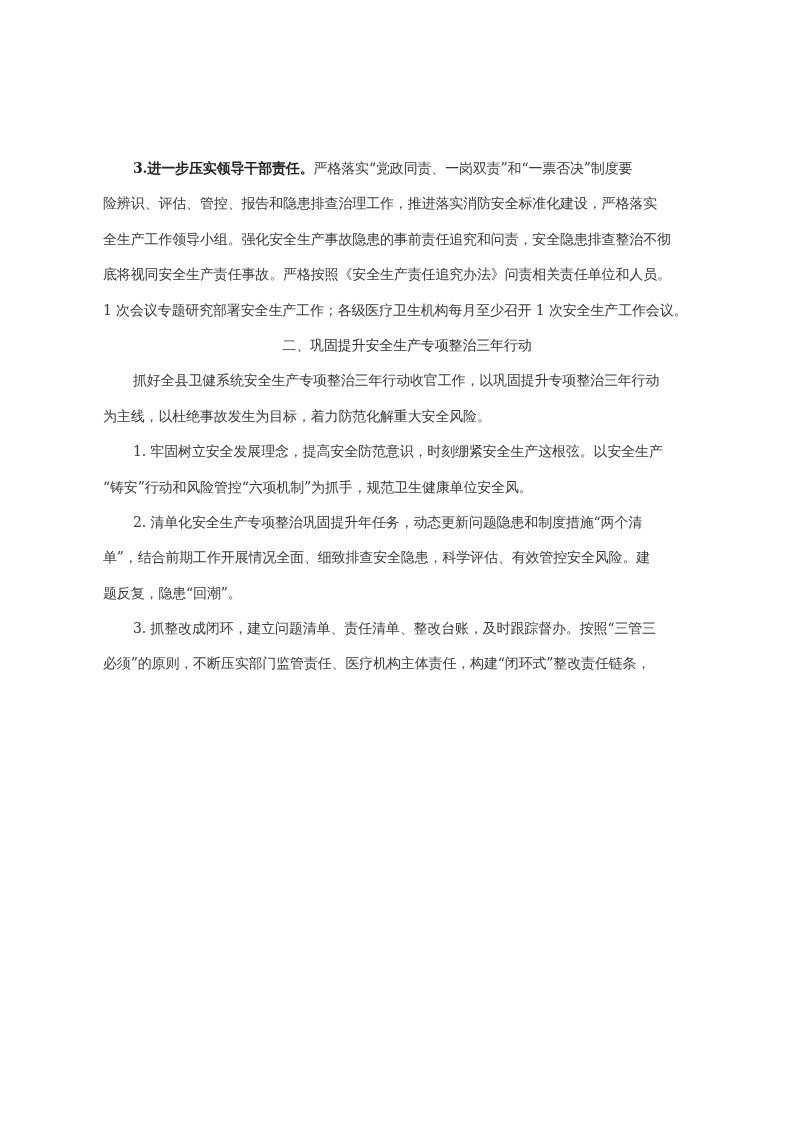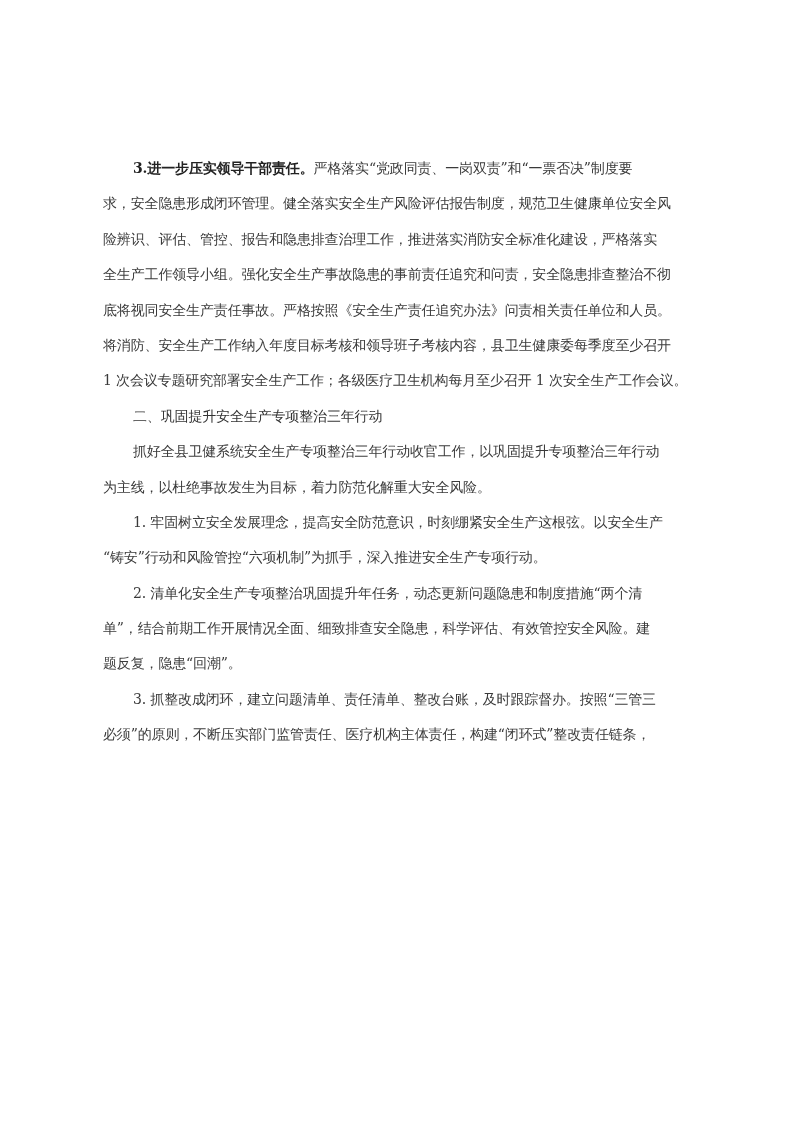--- a/index.html
+++ b/index.html
@@ -24,44 +24,42 @@
     .line {
       height: 35.4px;
       line-height: 20px;
       font-size: 14px;
       white-space: nowrap;
       letter-spacing: -0.15px;
       color: #3a3a3a;
     }
     .indent { padding-left: 30px; }
     .bold { font-weight: bold; color: #222222; }
-    .heading { color: #333333; }
+    .heading { color: #333333; text-align: center; }
   </style>
 </head>
 <body>
 
 <div class="page">
 
   <div class="line indent">
     <span class="bold">3.</span><span class="bold">进一步压实领导干部责任。</span><span>严格落实“党政同责、一岗双责”和“一票否决”制度要</span>
   </div>
-  <div class="line">求，安全隐患形成闭环管理。健全落实安全生产风险评估报告制度，规范卫生健康单位安全风</div>
   <div class="line">险辨识、评估、管控、报告和隐患排查治理工作，推进落实消防安全标准化建设，严格落实</div>
   <div class="line">全生产工作领导小组。强化安全生产事故隐患的事前责任追究和问责，安全隐患排查整治不彻</div>
   <div class="line">底将视同安全生产责任事故。严格按照《安全生产责任追究办法》问责相关责任单位和人员。</div>
-  <div class="line">将消防、安全生产工作纳入年度目标考核和领导班子考核内容，县卫生健康委每季度至少召开</div>
   <div class="line">1 次会议专题研究部署安全生产工作；各级医疗卫生机构每月至少召开 1 次安全生产工作会议。</div>
 
   <div class="line indent heading">二、巩固提升安全生产专项整治三年行动</div>
 
   <div class="line indent">抓好全县卫健系统安全生产专项整治三年行动收官工作，以巩固提升专项整治三年行动</div>
   <div class="line">为主线，以杜绝事故发生为目标，着力防范化解重大安全风险。</div>
 
   <div class="line indent">1. 牢固树立安全发展理念，提高安全防范意识，时刻绷紧安全生产这根弦。以安全生产</div>
-  <div class="line">“铸安”行动和风险管控“六项机制”为抓手，深入推进安全生产专项行动。</div>
+  <div class="line">“铸安”行动和风险管控“六项机制”为抓手，规范卫生健康单位安全风。</div>
 
   <div class="line indent">2. 清单化安全生产专项整治巩固提升年任务，动态更新问题隐患和制度措施“两个清</div>
   <div class="line">单”，结合前期工作开展情况全面、细致排查安全隐患，科学评估、有效管控安全风险。建</div>
   <div class="line">题反复，隐患“回潮”。</div>
 
   <div class="line indent">3. 抓整改成闭环，建立问题清单、责任清单、整改台账，及时跟踪督办。按照“三管三</div>
   <div class="line">必须”的原则，不断压实部门监管责任、医疗机构主体责任，构建“闭环式”整改责任链条，</div>
 
 </div>
 

